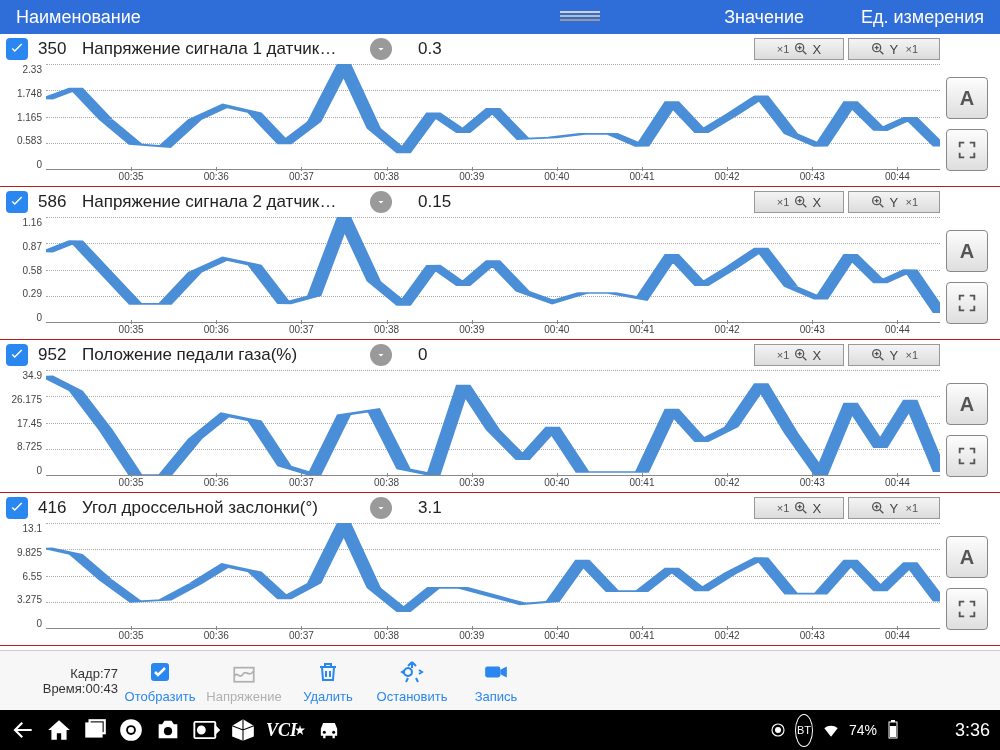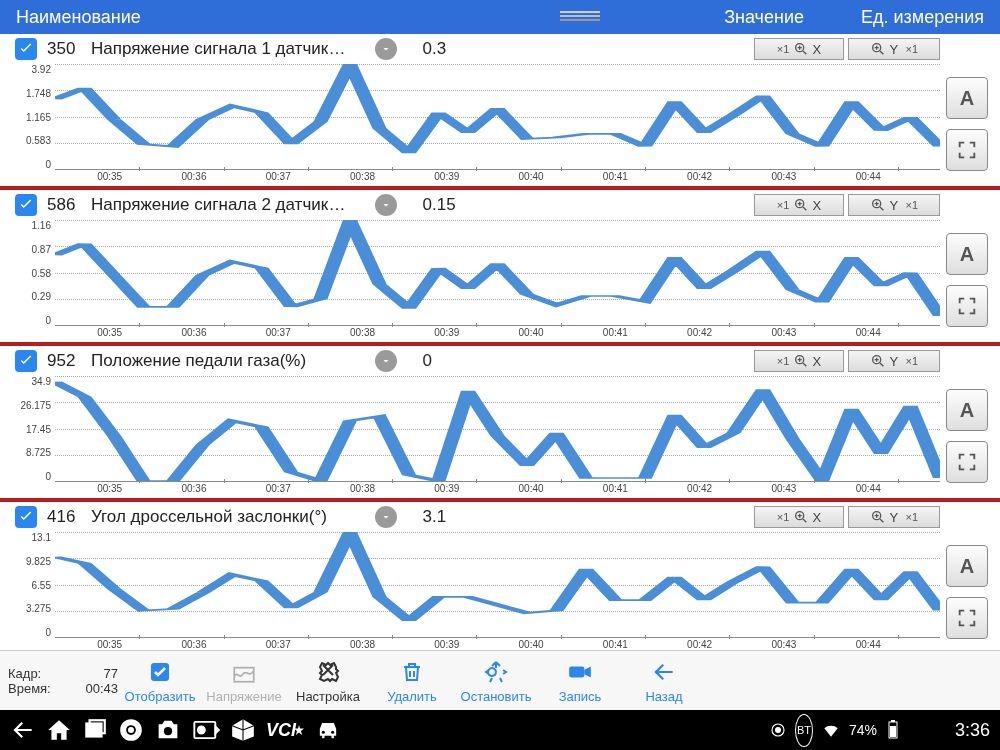--- a/index.html
+++ b/index.html
@@ -8,21 +8,21 @@
   .top-header .col-name { flex: 1; }
   .top-header .col-val { width: 200px; text-align: right; }
   .top-header .col-unit { width: 180px; text-align: right; }
   .top-header .drag { width: 48px; text-align: center; }
   .drag-lines { display: inline-block; width: 40px; }
   .drag-lines div { height: 2px; background: #9cb3e6; margin: 2px 0; }
   .drag-lines div:nth-child(1){background:#d0d0d0;}
   .drag-lines div:nth-child(2){background:#bbb;}
   .drag-lines div:nth-child(3){background:#999;}
   .sensors { height: 616px; overflow: hidden; background: #fff; }
-  .sensor-row { border-bottom: 4px solid #b91c1c; padding-left: 9px; }
+  .sensor-row { border-bottom: 1px solid #b91c1c; }
   .sensor-head { display: flex; align-items: center; height: 28px; padding: 2px 6px 0 6px; font-size: 17px; }
   .chk { width: 22px; height: 22px; border-radius: 4px; background: #2b87f0; margin-right: 10px; display:flex; align-items:center; justify-content:center;}
   .chk svg { width:18px; height:18px;}
   .sid { width: 44px; font-weight: 400; color:#222;}
   .sname { flex: 1; color:#222; white-space:nowrap; overflow:hidden; text-overflow:ellipsis;}
   .collapse-btn { width: 22px; height: 22px; background: #9a9a9a; border-radius: 50%; display:flex; align-items:center; justify-content:center; margin: 0 26px;}
   .collapse-btn svg { width:12px; height:12px;}
   .sval { width: 70px; text-align:left; color:#222;}
   .zoom-btn { height: 22px; background: linear-gradient(#f4f4f4,#dcdcdc); border:1px solid #999; display:flex; align-items:center; justify-content:center; font-size:13px; color:#444; margin-left:4px;}
   .zoom-x { width: 90px;}
@@ -30,34 +30,34 @@
   .sub { font-size:11px; color:#555;}
   .side-spacer { width: 54px; }
   .sensor-body { display:flex; height: 124px; padding: 2px 6px 2px 6px;}
   .ylabels { width: 40px; font-size: 10px; color:#444; display:flex; flex-direction:column; justify-content:space-between; align-items:flex-end; padding:0 4px 14px 0;}
   .chart { flex:1; position:relative; }
   .plot { position:absolute; inset:0 0 14px 0; border-bottom:1px solid #888;}
   .grid-h { position:absolute; left:0; right:0; border-top:1px dotted #aaa;}
   .plot svg { position:absolute; inset:0; width:100%; height:100%;}
   .plot svg polyline { fill:none; stroke:#4a8ed8; stroke-width:1.6;}
   .xlabels { position:absolute; left:0; right:0; bottom:0; height:13px; font-size:10px; color:#444; display:flex;}
-  .xlabels span { display:inline-block; }
+  .xlabels span { display:inline-block; text-align:center;}
   .xlabels span.tick { position:relative;}
   .xlabels span.tick::before{content:"";position:absolute;top:-4px;left:50%;width:1px;height:4px;background:#888;}
   .side-btns { width: 54px; display:flex; flex-direction:column; justify-content:center; gap:10px; padding:0 6px;}
   .sq-btn { width:42px; height:42px; background:linear-gradient(#fdfdfd,#dedede); border:1px solid #888; border-radius:4px; display:flex; align-items:center; justify-content:center; font-size:20px; font-weight:bold; color:#555;}
   .toolbar { height: 60px; background:#f7f7f7; border-top:1px solid #ccc; display:flex; align-items:center; padding:0 8px; font-size:13px; color:#333;}
   .toolbar .info { width:110px;}
-  .toolbar .info div { display:flex; justify-content:space-between;}
+  .toolbar .info div { display:flex; justify-content:flex-end;}
   .tool-item { width:84px; text-align:center; font-size:13px; color:#333;}
   .tool-item.sel { color:#2b87f0;}
   .tool-item .ico { height:30px; display:flex; align-items:center; justify-content:center; margin-bottom:2px;}
   .tool-item.dis { color:#b0b0b0;}
   .sysbar { height:40px; background:#000; display:flex; align-items:center; padding:0 10px; color:#fff;}
-  .sysbar .nav { display:flex; gap:10px; flex:1;}
+  .sysbar .nav { display:flex; gap:10px; flex:1;font-family:Liberation Serif, serif;}
   .sysbar .nav span, .sysbar .tray span { display:inline-flex; align-items:center; justify-content:center;}
   .sysbar .tray { display:flex; gap:8px; align-items:center; font-size:14px;}
   .batt { display:inline-flex; align-items:center; gap:10px;}
   .vci-star{fill:#fff;}
 </style>
 </head>
 <body>
 
 <div class="top-header">
   <span class="col-name">Наименование</span>
@@ -88,21 +88,21 @@
             <path d="M15 15l5 5M7 10h6M10 7v6"></path>
           </svg>&nbsp;X</span>
       <span class="zoom-btn zoom-y"><svg width="16" height="16" viewBox="0 0 24 24" fill="none" stroke="#555" stroke-width="2">
             <circle cx="10" cy="10" r="6"></circle>
             <path d="M15 15l5 5M7 10h6M10 7v6"></path>
           </svg>&nbsp;Y&nbsp;&nbsp;<span class="sub">×1</span></span>
       <span class="side-spacer"></span>
     </div>
     <div class="sensor-body">
       <div class="ylabels">
-          <span>3.92</span>
+          <span>2.33</span>
           <span>1.748</span>
           <span>1.165</span>
           <span>0.583</span>
           <span>0</span>
         </div>
       <div class="chart">
         <div class="plot">
           <div class="grid-h" style="top:0%"></div>
             <div class="grid-h" style="top:25%"></div>
           <div class="grid-h" style="top:50%"></div>
@@ -364,28 +364,20 @@
     </div>
     <div class="tool-item dis">
       <div class="ico">
           <svg width="26" height="26" viewBox="0 0 24 24" fill="none" stroke="#b0b0b0" stroke-width="1.6">
             <rect x="3" y="8" width="18" height="13"></rect>
             <path d="M3 16c3-5 5 3 8-2s5 4 10-3"></path>
           </svg>
         </div>
       <div>Напряжение</div>
     </div>
-    <div class="tool-item ">
-      <div class="ico">
-          <svg width="24" height="24" viewBox="0 0 24 24" fill="#333">
-            <path d="M20 7l-2-4-4 2-2-2-2 2-4-2-2 4 2 4-2 2 2 2-2 4 4 2 4-2 2 2 2-2 4 2 2-4-2-4 2-2-2-2zM7 5l10 10M17 5L7 15" stroke="#333" stroke-width="2" fill="none"></path>
-          </svg>
-        </div>
-      <div>Настройка</div>
-    </div>
     <div class="tool-item sel">
       <div class="ico">
           <svg width="24" height="24" viewBox="0 0 24 24" fill="none" stroke="#2b87f0" stroke-width="2">
             <path d="M4 7h16M9 7V4h6v3M6 7l1 13h10l1-13M10 11v6M14 11v6"></path>
           </svg>
         </div>
       <div>Удалить</div>
     </div>
     <div class="tool-item sel">
       <div class="ico">
@@ -396,28 +388,20 @@
       <div>Остановить</div>
     </div>
     <div class="tool-item sel">
       <div class="ico">
           <svg width="26" height="26" viewBox="0 0 24 24" fill="#2b87f0">
             <rect x="2" y="7" width="14" height="10" rx="2"></rect>
             <path d="M16 10l6-3v10l-6-3z"></path>
           </svg>
         </div>
       <div>Запись</div>
-    </div>
-    <div class="tool-item sel">
-      <div class="ico">
-          <svg width="26" height="26" viewBox="0 0 24 24" fill="#2b87f0">
-            <path d="M20 11H7l5-5-1.4-1.4L3 12l7.6 7.4L12 18l-5-5h13z"></path>
-          </svg>
-        </div>
-      <div>Назад</div>
     </div>
     </div>
 </div>
 
 <div class="sysbar">
   <div class="nav">
     <span>
         <svg width="26" height="26" viewBox="0 0 24 24" fill="#fff">
           <path d="M20 11H7l5-5-1.4-1.4L3.2 12l7.4 7.4L12 18l-5-5h13z"></path>
         </svg>

